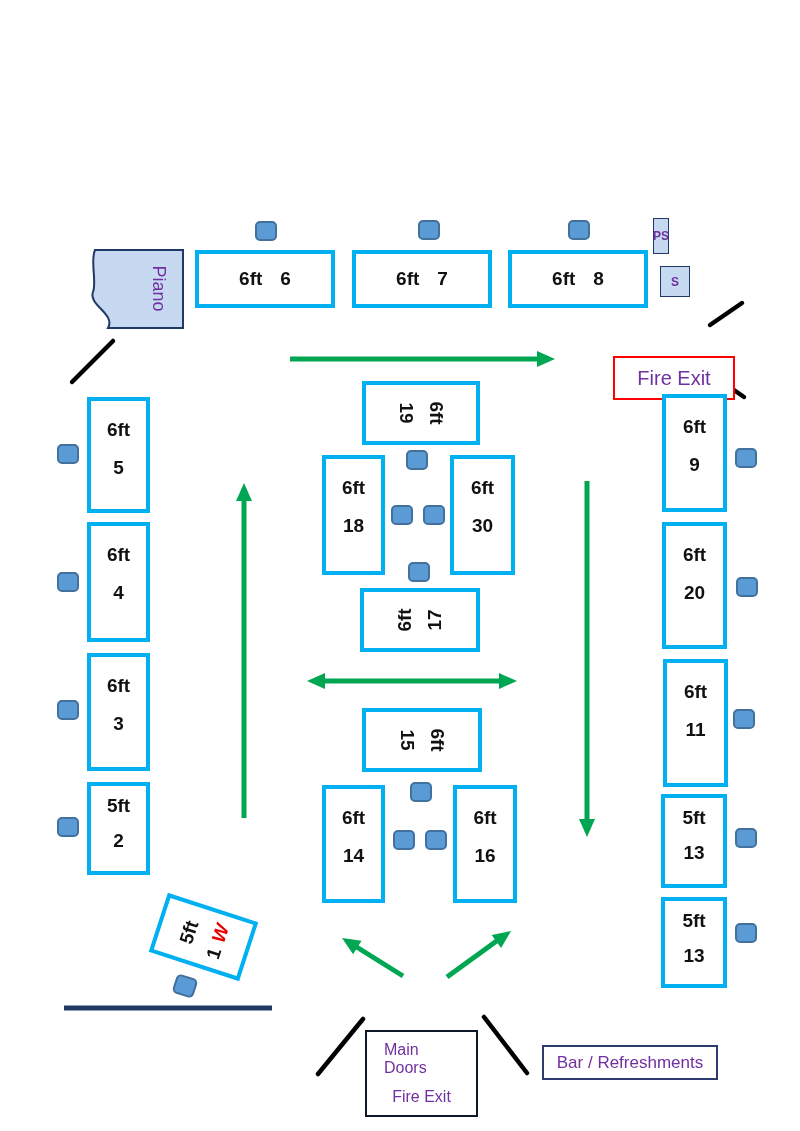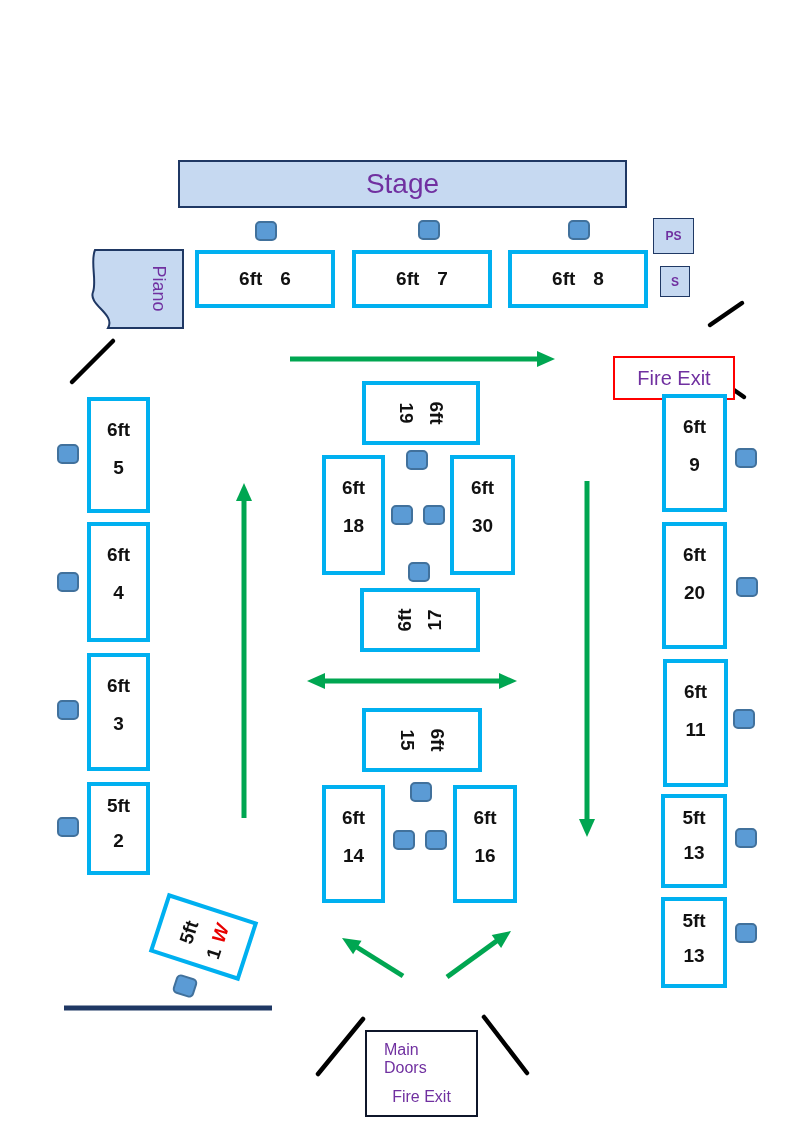--- a/index.html
+++ b/index.html
@@ -27,21 +27,21 @@
   .piano { position:absolute; left:85px; top:245px; width:105px; height:90px; z-index:2; }
   .piano svg { position:absolute; left:0; top:0; }
   .piano-label { position:absolute; right:12px; top:0; bottom:4px; width:40px;
     display:flex; align-items:center; justify-content:center; }
   .piano-label span { transform:rotate(90deg); color:#7030a0; font-size:18px; white-space:nowrap; }
 
   
   .bluebox { position:absolute; background:#c6d9f1; border:1.5px solid #1f3864; box-sizing:border-box;
     display:flex; align-items:center; justify-content:center; z-index:2; }
   .bluebox span { color:#7030a0; font-weight:bold; font-size:12px; }
-  .ps { left:653px; top:218px; width:41px; height:36px; }
+  .ps { left:653px; top:218px; width:16px; height:36px; }
   .s  { left:660px; top:266px; width:30px; height:31px; }
 
   
   .labelbox { position:absolute; background:#ffffff; box-sizing:border-box; z-index:2;
     display:flex; align-items:center; justify-content:center;margin-top:28px; }
   .fire-exit-top { left:613px; top:328px; width:122px; height:44px; border:2px solid #ff0000; }
   .fire-exit-top span { color:#7030a0; font-size:20px; }
   .main-doors { left:365px; top:1002px; width:113px; height:87px; border:2px solid #0f172a;
     flex-direction:column; justify-content:space-around; padding:4px 17px; }
   .main-doors span { color:#7030a0; font-size:16px; }
@@ -114,23 +114,20 @@
         <polygon points="342,938 361.5,940.7 353.1,954.3" stroke="none"></polygon>
       </g>
       <g>
         <line x1="447" y1="977" x2="498" y2="940"></line>
         <polygon points="511,931 501.1,948 491.7,935" stroke="none"></polygon>
       </g>
     </g>
   </svg>
 
 
-  <div class="stage">
-    <span>Stage</span>
-  </div>
 
   <div class="piano">
     <svg width="105" height="90" viewBox="0 0 105 90">
       <path d="M10 5 L98 5 L98 83 L23 83 C31 69 3 60 8 47 C12 36 5 16 10 5 Z" fill="#c6d9f1" stroke="#1f3864" stroke-width="2"></path>
     </svg>
     <div class="piano-label">
         <span>Piano</span>
       </div>
   </div>
 
@@ -262,14 +259,17 @@
   <div class="chair" style="left:393px;top:830px;"></div>
   <div class="chair" style="left:425px;top:830px;"></div>
   <div class="chair r18" style="left:174px;top:976px;"></div>
 
 
   <div class="labelbox main-doors">
     <span>Main Doors</span>
     <span>Fire Exit</span>
   </div>
 
+  <div class="labelbox bar">
+    <span>Bar / Refreshments</span>
+  </div>
 
 </div>
 
 </body></html>

